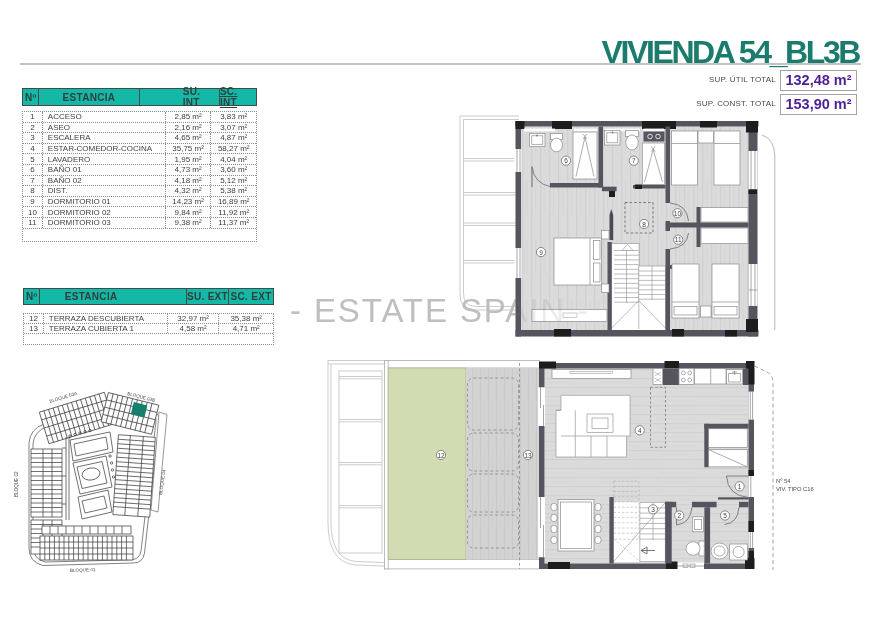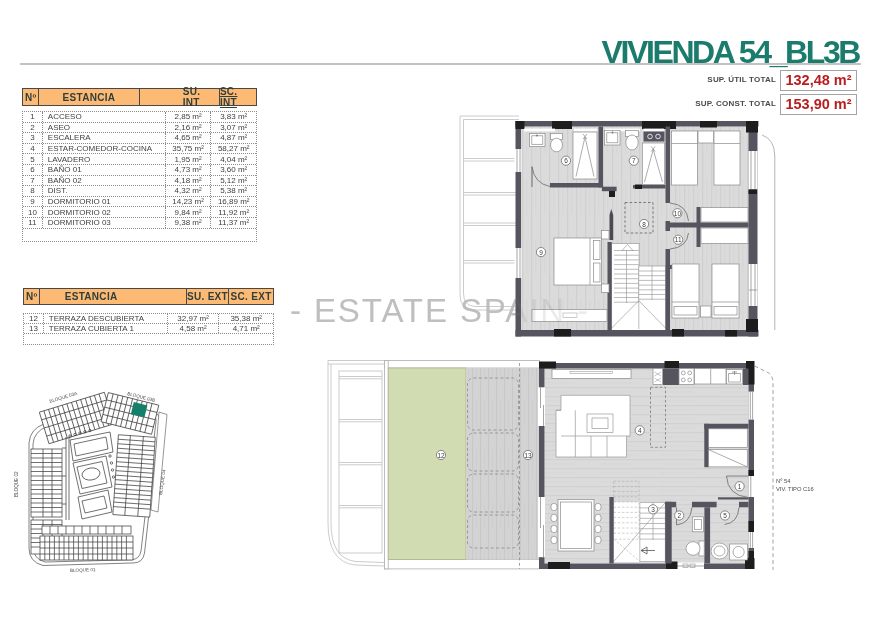--- a/index.html
+++ b/index.html
@@ -2,26 +2,26 @@
 <html><head>
 <meta charset="utf-8">
 <style>
 html,body{margin:0;padding:0;background:#fff}
 #page{position:relative;width:882px;height:623px;background:#fff;overflow:hidden;
   font-family:"Liberation Sans",sans-serif;}
 .abs{position:absolute}
 .title{position:absolute;top:34px;right:23px;font-size:32px;font-weight:bold;
   color:#1b7c6e;letter-spacing:-2.4px;white-space:nowrap}
 .rule{position:absolute;left:20px;top:63px;width:841px;height:2px;background:#c3c3c3}
-.slab{position:absolute;font-size:8px;font-weight:bold;color:#4a4a4a;
+.slab{position:absolute;font-size:8px;font-weight:normal;color:#4a4a4a;
   letter-spacing:.2px;text-align:right;white-space:nowrap}
 .sbox{position:absolute;width:75px;height:19px;border:1px solid #a3a3a3;
-  text-align:center;font-size:14.5px;font-weight:bold;color:#b91c1c;line-height:19px;white-space:nowrap}
+  text-align:center;font-size:14.5px;font-weight:bold;color:#4c1d95;line-height:19px;white-space:nowrap}
 .thead{position:absolute;border:1.3px solid #484848;display:flex;
-  font-weight:bold;color:#303e3c;background:#fdba74}
+  font-weight:bold;color:#303e3c;background:#14b8a6}
 .thead div{border-left:1.3px solid #484848;display:flex;align-items:center;justify-content:center;
   letter-spacing:.3px}
 .thead div:first-child{border-left:none}
 .tbody{position:absolute;border:1px dotted #8b8b8b}
 .trow{display:flex;border-bottom:1px dotted #8b8b8b;color:#3d3d3d;box-sizing:border-box}
 .trow.last{border-bottom:none}
 .trow div{display:flex;align-items:center}
 .c-num{justify-content:center}
 .c-name{padding-left:5px;box-sizing:border-box;border-left:1px dotted #8b8b8b}
 .c-v{justify-content:center;border-left:1px dotted #8b8b8b}

